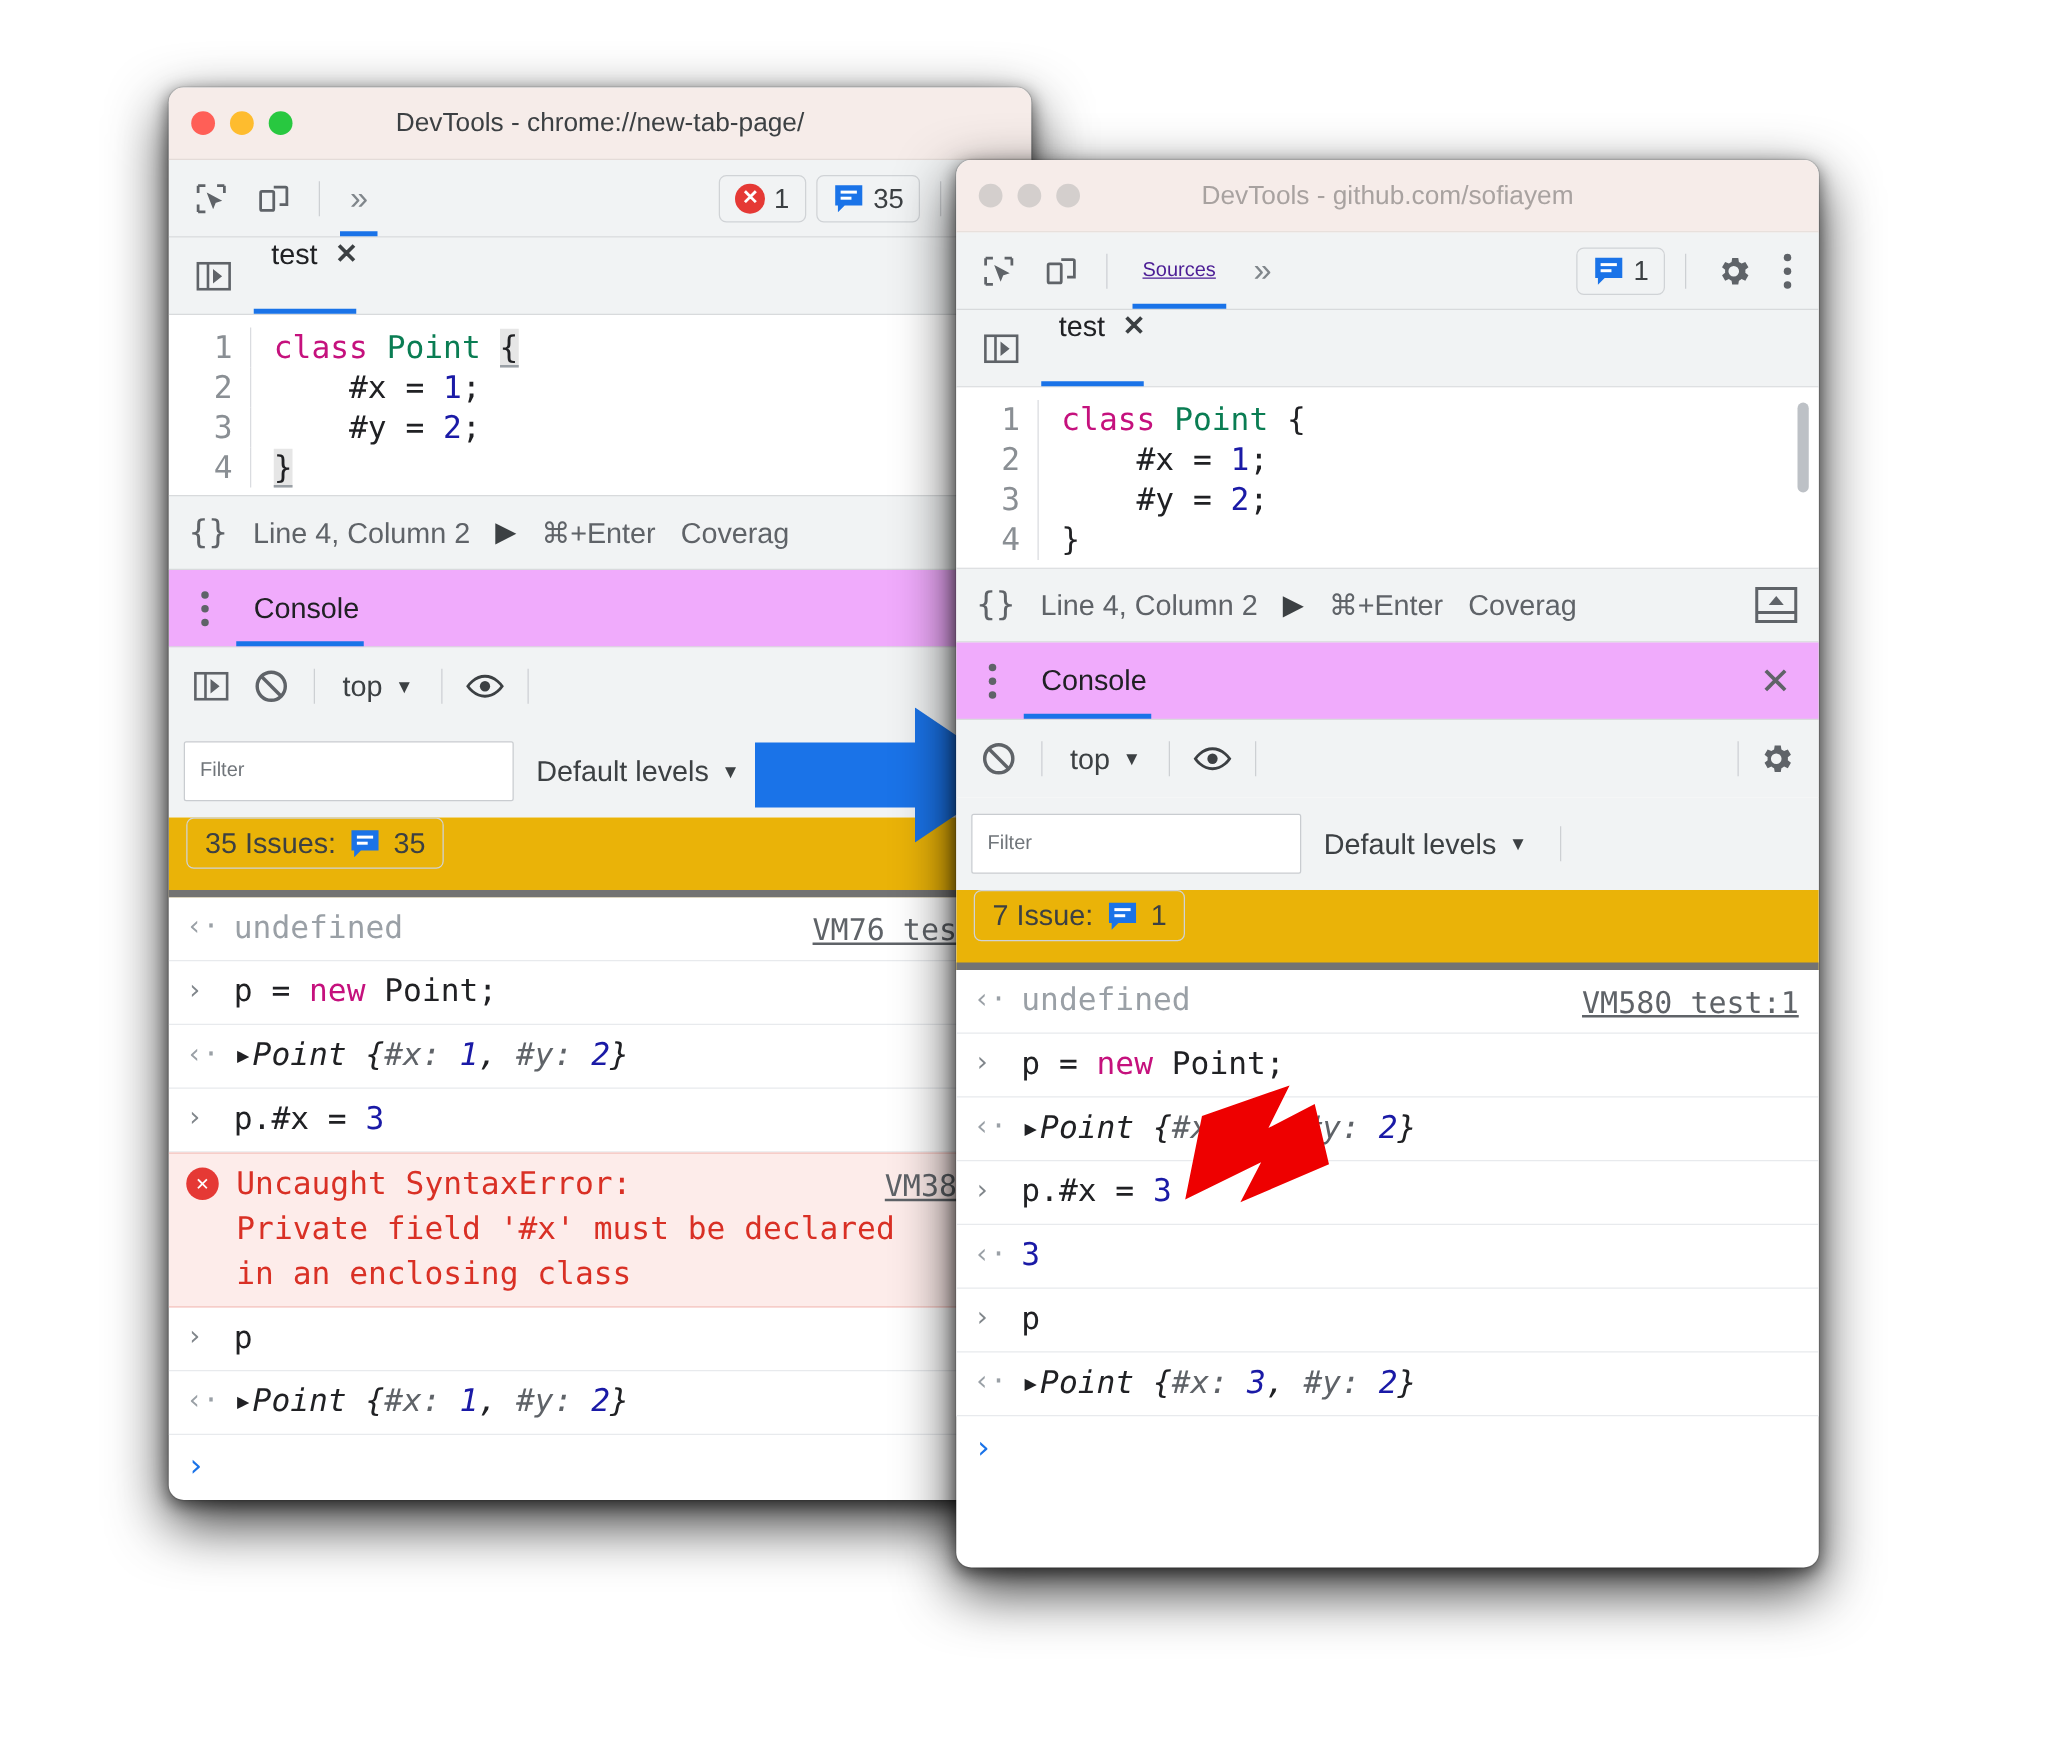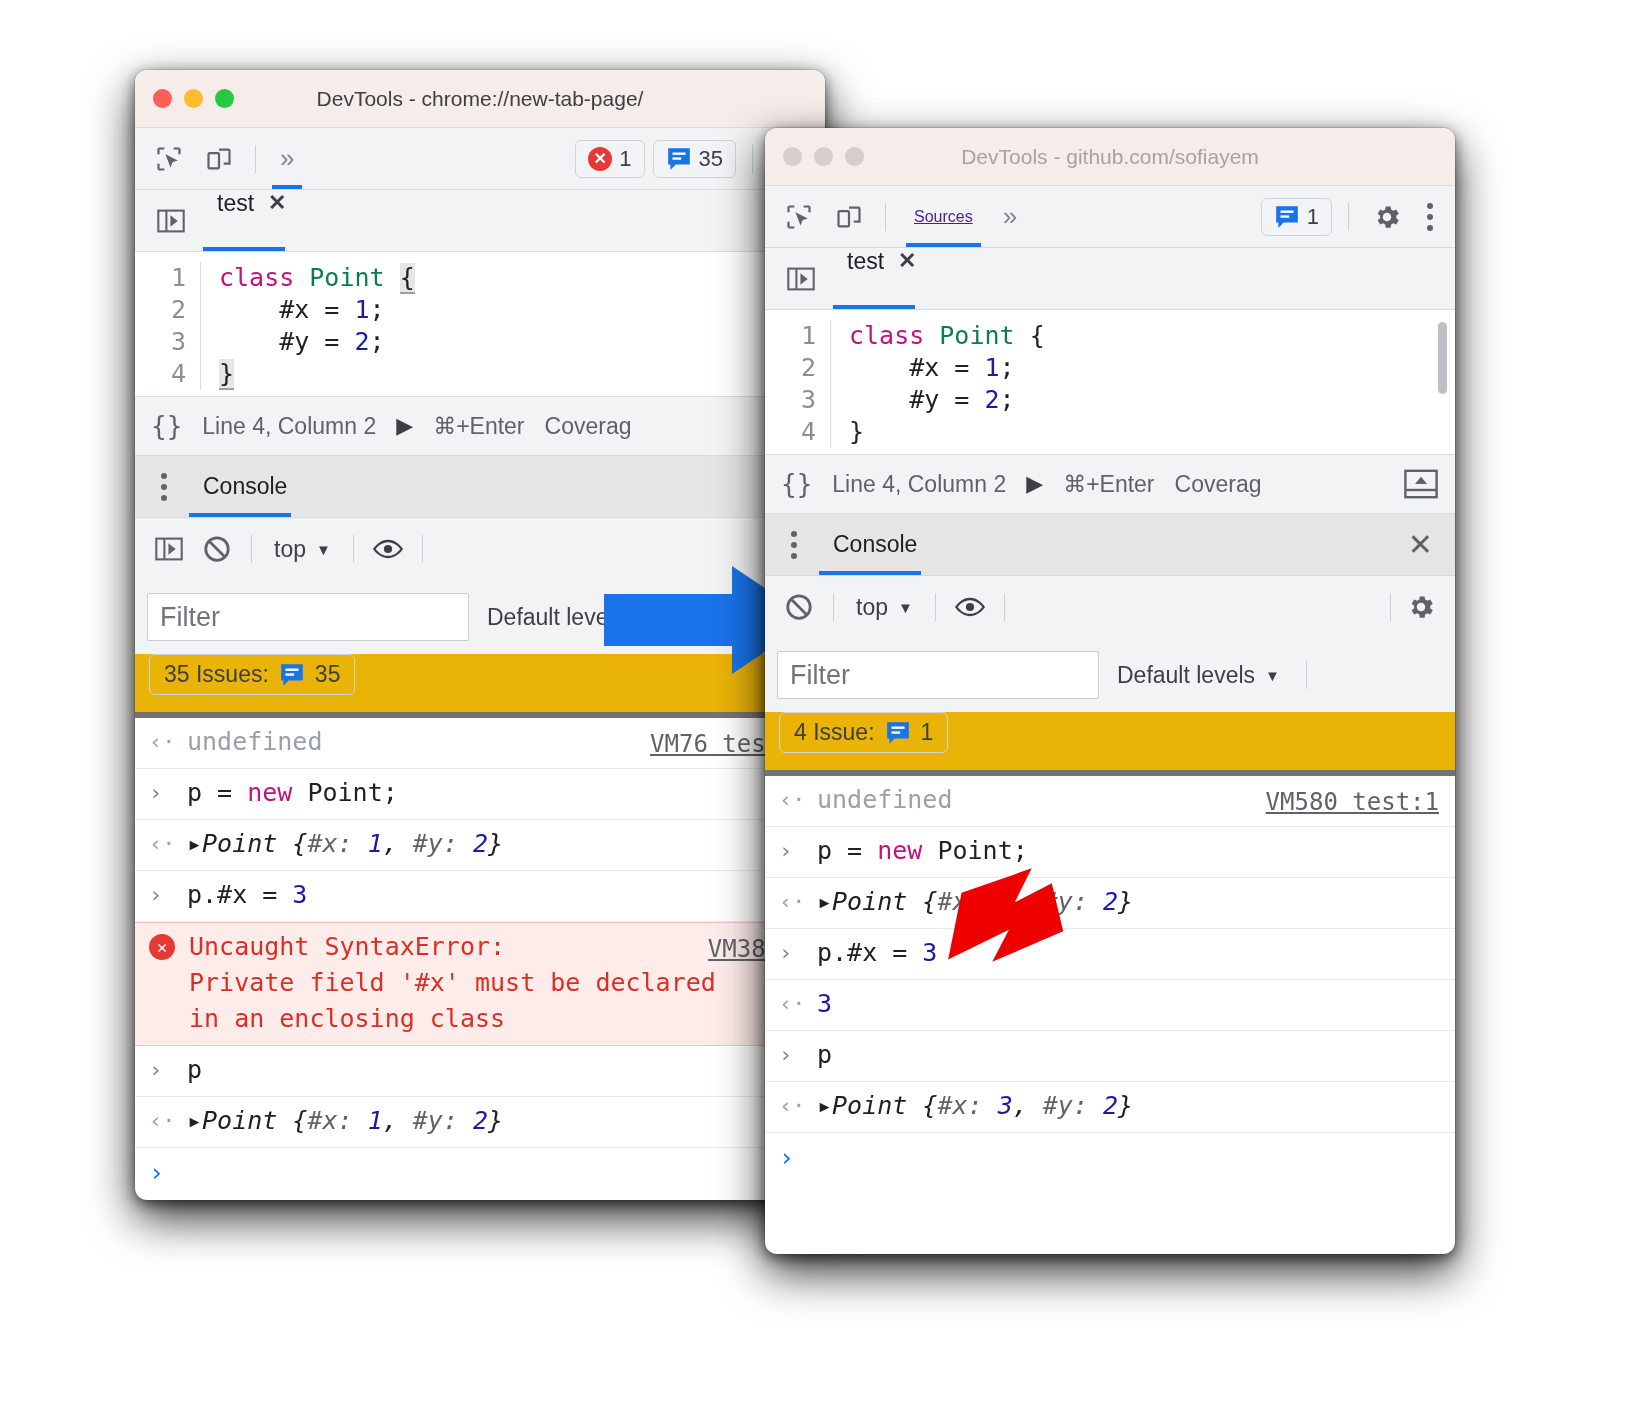--- a/index.html
+++ b/index.html
@@ -132,21 +132,21 @@
     display: flex; align-items: center; gap: 20px;
     padding: 0 16px; font-size: 23px; color: #5f6368;
     white-space: nowrap; overflow: hidden;
   }
   .fmt-icon { font-family: "DejaVu Sans Mono", monospace; font-size: 26px; color: #5f6368; }
   .run-tri { font-size: 22px; color: #3c4043; }
   .status-right { margin-left: auto; display: flex; align-items: center; }
 
   
   .drawer-tabs {
-    height: 62px; background: #e5e5e5;
+    height: 62px; background: #f0abfc;
     border-bottom: 1px solid #d8dadc;
     display: flex; align-items: center; padding: 0 16px; gap: 12px;
   }
   .kebab { display: flex; flex-direction: column; gap: 5px; padding: 6px 10px; }
   .kebab i { width: 6px; height: 6px; border-radius: 50%; background: #5f6368; display: block; }
   .drawer-tab {
     font-size: 23px; color: #202124; height: 100%;
     display: flex; align-items: center; padding: 0 14px; position: relative;
   }
   .drawer-tab.active::after {
@@ -163,23 +163,23 @@
   .ctx-select { display: flex; align-items: center; gap: 10px;
                 font-size: 23px; color: #3c4043; padding: 0 10px; }
   .tri-down { font-size: 15px; color: #3c4043; }
   .ct-right { margin-left: auto; display: flex; align-items: center; }
 
   .filter-row {
     height: 74px; background: #f1f3f4;
     display: flex; align-items: center; gap: 18px; padding: 0 12px;
   }
   .filter-input {
-    width: 322px; height: 48px; background: #fff;
+    width: 264px; height: 48px; background: #fff;
     border: 1px solid #c9ccd0; border-radius: 2px;
-    font-size: 27px; color: #5f6368; padding: 0 12px;
+    font-size: 16px; color: #5f6368; padding: 0 12px;
     font-family: "Liberation Sans", sans-serif;
   }
   .filter-input::placeholder { color: #70757a; }
   .levels { font-size: 23px; color: #3c4043; display: flex; align-items: center; gap: 10px; }
 
   .issues-row {
     height: 64px; background: #eab308;
     display: flex; align-items: flex-start; padding: 0 14px;
     border-bottom: 6px solid #737373;
   }
@@ -541,21 +541,21 @@
       <input class="filter-input" type="text" placeholder="Filter" style="">
       <span class="levels">
         <span>Default levels</span>
         <span class="tri-down">▼</span>
       </span>
       <span class="vsep"></span>
     </div>
 
     <div class="issues-row">
       <div class="issues-chip">
-        <span>4 Issue:</span>
+        <span>7 Issue:</span>
         <span>
           <svg width="26" height="24" viewBox="0 0 24 22">
             <path d="M2 1h20v15H9l-5 5v-5H2z" fill="#1a73e8"></path>
             <rect x="6" y="5" width="12" height="2.2" fill="#fff"></rect>
             <rect x="6" y="9.5" width="8" height="2.2" fill="#fff"></rect>
           </svg>
         </span>
         <span>1</span>
       </div>
     </div>

